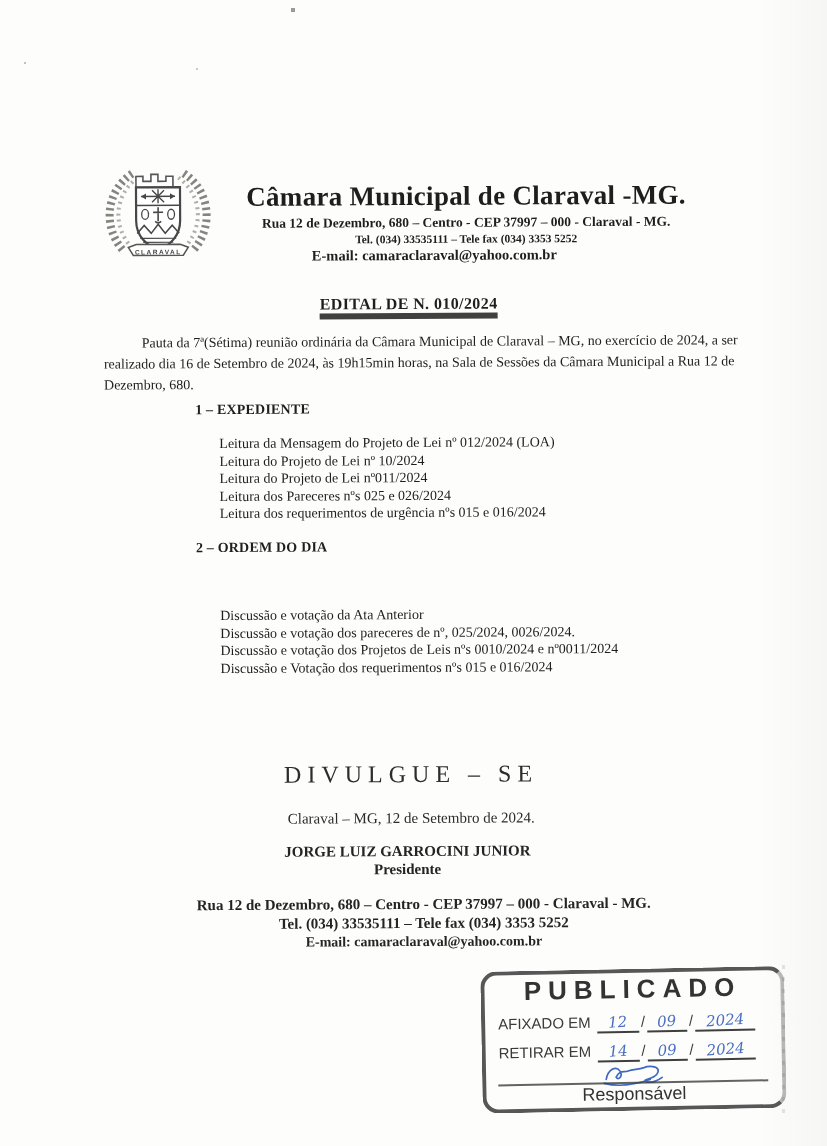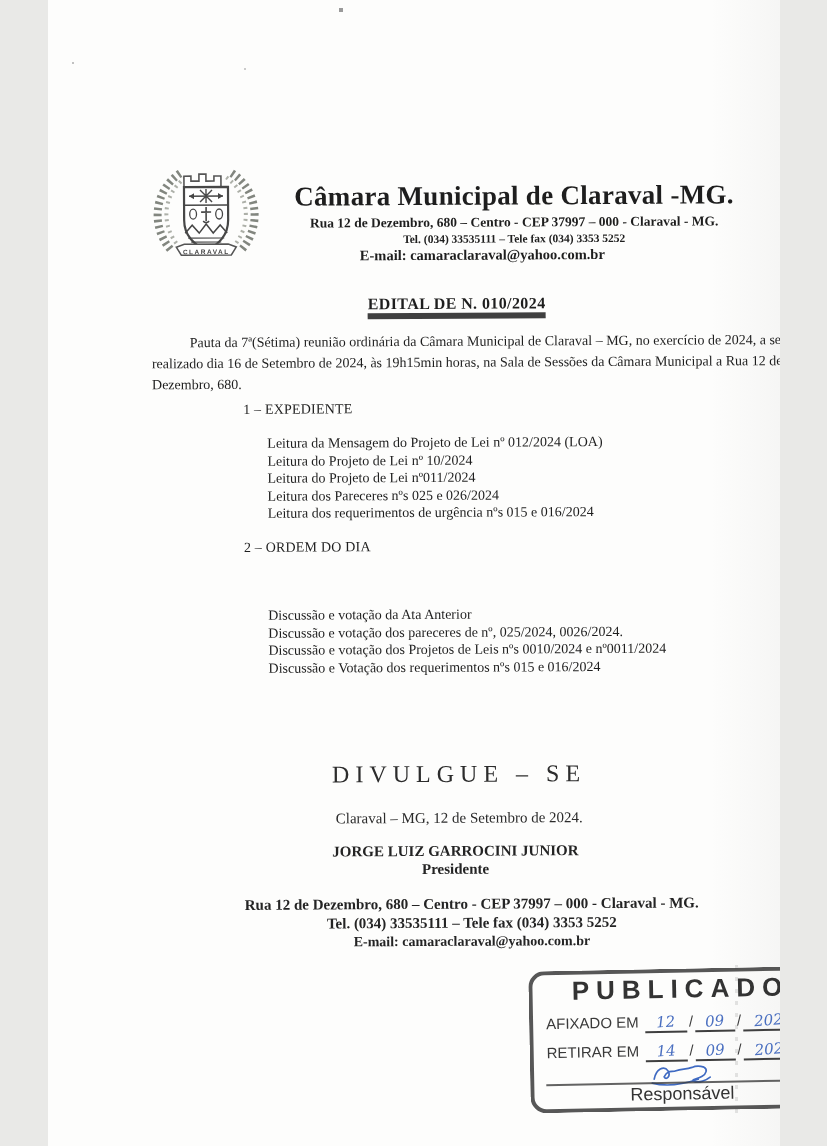--- a/index.html
+++ b/index.html
@@ -1,17 +1,17 @@
 <!DOCTYPE html>
 <html><head>
 <meta charset="utf-8">
 <style>
   html,body{margin:0;padding:0;background:#e9e9e7;}
   .page{
-    position:relative;width:732px;height:1146px;margin:0 auto;
+    position:relative;width:827px;height:1146px;margin:0 auto;
     background:#fdfdfc;overflow:hidden;
     font-family:"Liberation Serif",serif;color:#1e1e1e;
   }
   .tilt{position:absolute;inset:0;transform:rotate(-0.3deg);transform-origin:50% 50%;}
 
   
   .wash-right{position:absolute;right:0;top:0;width:70px;height:100%;
     background:linear-gradient(to right,rgba(110,110,110,0),rgba(110,110,110,0.05));}
   .speck{position:absolute;background:#9a9a9a;}
   .sp1{left:291px;top:8px;width:4px;height:4px;}
@@ -29,21 +29,21 @@
   .hdr-email{font-size:14.5px;font-weight:bold;margin-top:2px;transform:translateX(-32px);}
 
   
   .edital-title{position:absolute;left:0;top:295px;width:820px;text-align:center;
     font-size:16px;font-weight:bold;letter-spacing:.4px;}
   .edital-title span{border-bottom:6px solid #404040;padding-bottom:1px;}
   .intro{position:absolute;left:105px;top:331px;width:640px;
     font-size:14px;line-height:1.5;text-indent:38px;}
 
   
-  .sec-heading{position:absolute;left:196px;font-size:14px;font-weight:normal;letter-spacing:.2px;}
+  .sec-heading{position:absolute;left:196px;font-size:14px;font-weight:bold;letter-spacing:.2px;}
   .h-exp{top:401px;}
   .h-ord{top:539px;}
   .sec-items{position:absolute;left:220px;font-size:14px;line-height:17.6px;}
   .i-exp{top:434px;}
   .i-ord{top:606px;}
 
   
   .divulgue{position:absolute;left:0;top:761px;width:820px;text-align:center;
     font-size:24px;letter-spacing:6px;color:#2c2c2c;}
   .place-date{position:absolute;left:0;top:810px;width:820px;text-align:center;font-size:15px;color:#2b2b2b;}

